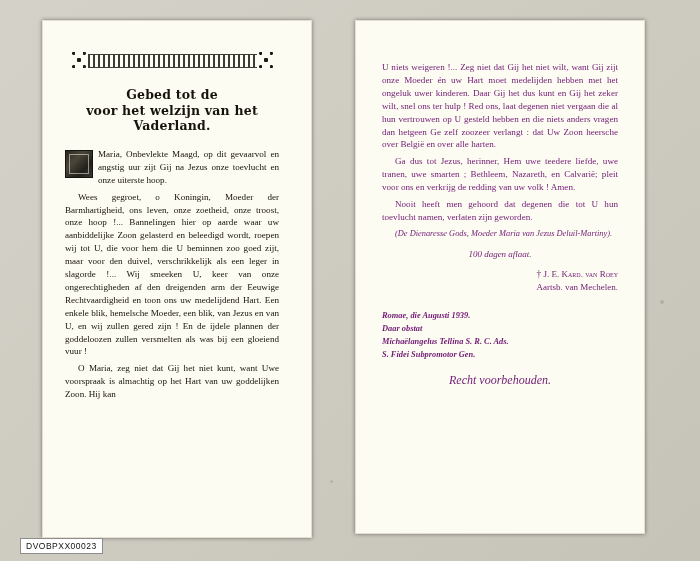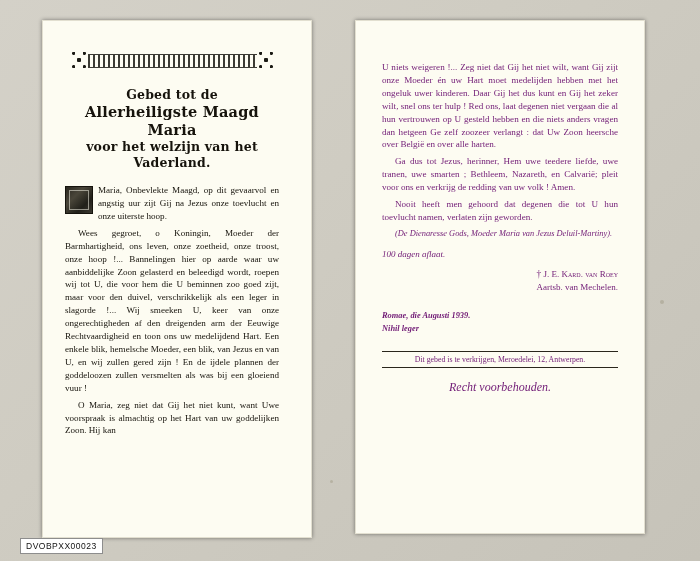--- a/index.html
+++ b/index.html
@@ -127,20 +127,21 @@
     content: "";
     position: absolute;
     left: 3px; top: 3px; right: 3px; bottom: 3px;
     border: 1px solid rgba(240,238,225,.55);
   }
 
   .italic { font-style: italic; }
   .small { font-size: 8.4px; }
 
   .indulg {
+    text-align: center;
     font-style: italic;
     font-size: 9px;
     margin: 9px 0 8px 0;
   }
   .sig-block {
     text-align: right;
     font-size: 9px;
     margin-top: 8px;
     line-height: 1.5;
   }
@@ -207,21 +208,20 @@
     <div class="inner">
 
       <div class="ornament">
         <div class="orn-end orn-left"></div>
         <div class="orn-bar"></div>
         <div class="orn-end orn-right"></div>
       </div>
 
       <div class="title">
         <div class="l1">Gebed tot de</div>
-        <div class="l2">Allerheiligste Maagd Maria</div>
         <div class="l3">voor het welzijn van het Vaderland.</div>
       </div>
 
       <div class="body-text">
         <div class="dropcap"></div>
         <p class="noindent">Maria, Onbevlekte Maagd, op dit gevaarvol en angstig uur zijt Gij na Jezus onze toevlucht en onze uiterste hoop.</p>
         <p>Wees gegroet, o Koningin, Moeder der Barmhartigheid, ons leven, onze zoetheid, onze troost, onze hoop !... Bannelingen hier op aarde waar uw aanbiddelijke Zoon gelasterd en beleedigd wordt, roepen wij tot U, die voor hem die U beminnen zoo goed zijt, maar voor den duivel, verschrikkelijk als een leger in slagorde !... Wij smeeken U, keer van onze ongerechtigheden af den dreigenden arm der Eeuwige Rechtvaardigheid en toon ons uw medelijdend Hart. Een enkele blik, hemelsche Moeder, een blik, van Jezus en van U, en wij zullen gered zijn ! En de ijdele plannen der goddeloozen zullen versmelten als was bij een gloeiend vuur !</p>
         <p>O Maria, zeg niet dat Gij het niet kunt, want Uwe voorspraak is almachtig op het Hart van uw goddelijken Zoon. Hij kan</p>
       </div>
 
@@ -244,24 +244,25 @@
         <div>
           <span class="cross">†</span>
           <span class="name">J. E. Kard. van Roey</span>
         </div>
         <div>Aartsb. van Mechelen.</div>
       </div>
 
 
       <div class="imprim">
         <div>Romae, die Augusti 1939.</div>
-        <div class="nihil">Nihil leger</div>
-      </div>
-
-      <div class="rule-box">Dit gebed is te verkrijgen, Meroedelei, 12, Antwerpen.</div>
+        <div class="nihil">Daar obstat</div>
+        <div>Michaëlangelus Tellina S. R. C. Ads.</div>
+        <div>S. Fidei Subpromotor Gen.</div>
+      </div>
+
 
       <div class="rights">Recht voorbehouden.</div>
 
     </div>
   </div>
 
   <div class="watermark">DVOBPXX00023</div>
 
 </div>
 

